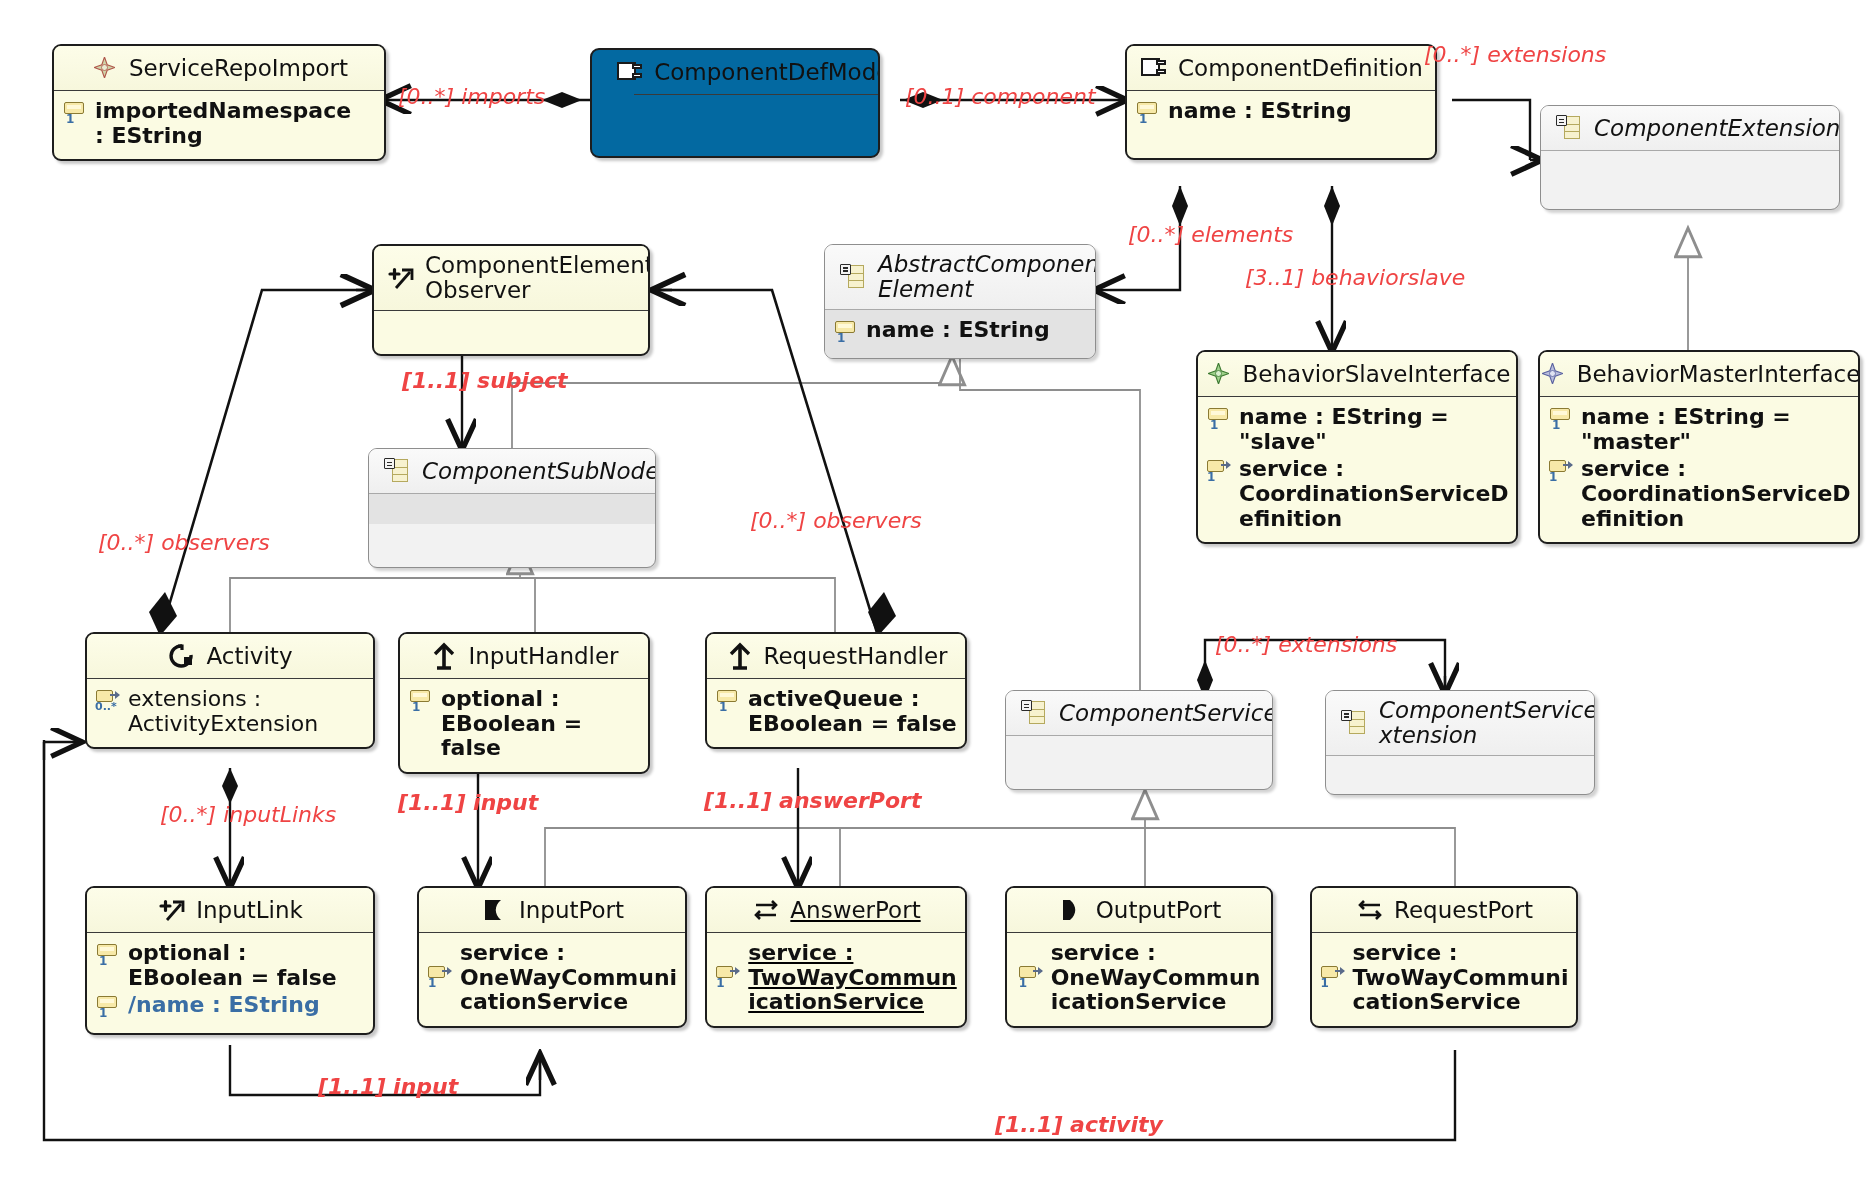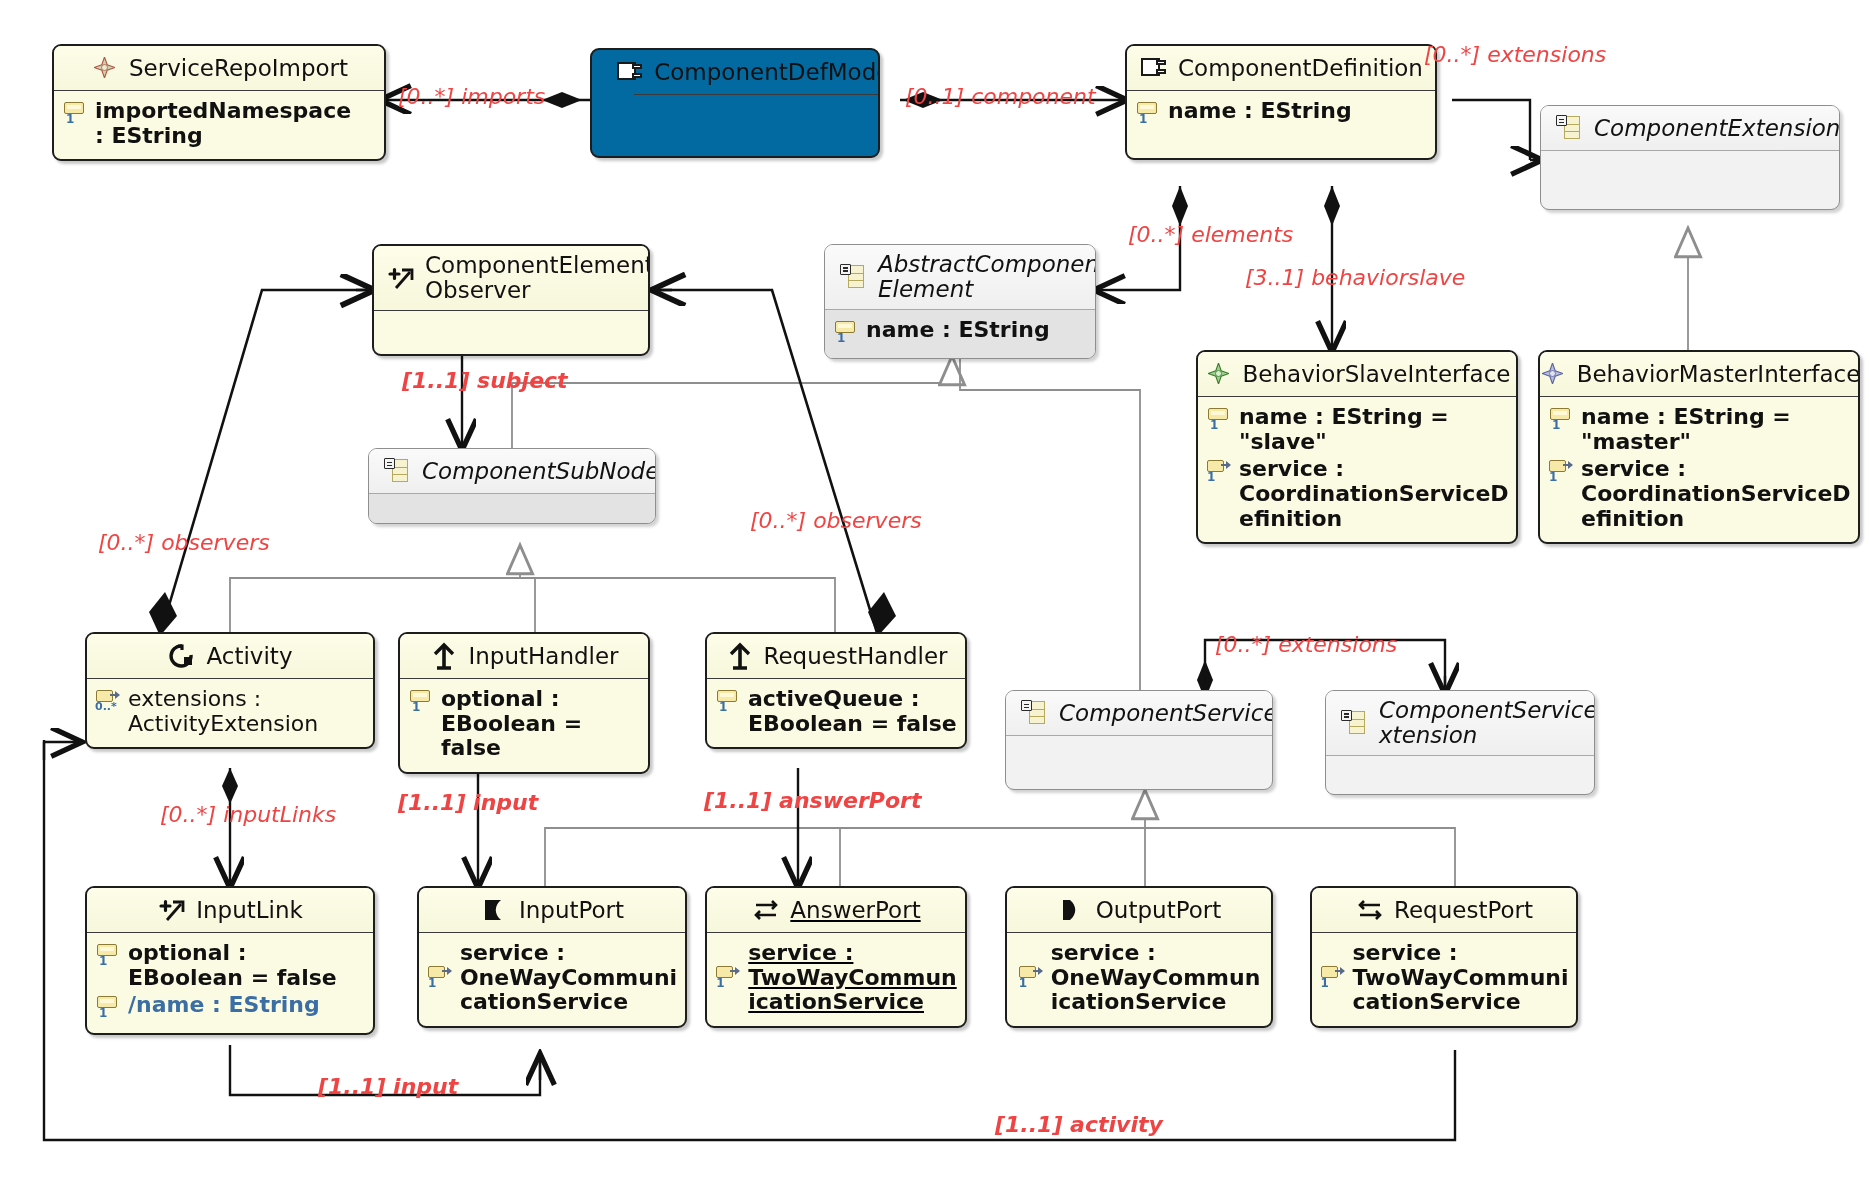--- a/index.html
+++ b/index.html
@@ -450,21 +450,21 @@
       </div>
       <div class="feat">
         <span class="ic ic-ref"><span class="box"></span><span class="arr"></span><span class="mult">1</span></span>
         <span class="ftxt"> service :
 CoordinationServiceD
 efinition</span>
       </div>
     </div>
   </div>
 
-  <div class="cls abstract" style="left:368px; top:448px; width:288px; height:76px;">
+  <div class="cls abstract" style="left:368px; top:448px; width:288px; height:120px;">
     <div class="hdr">
       <span class="hic hic-cls">
           <span class="sq">
             <span class="r1"></span>
             <span class="r2"></span>
           </span>
           <span class="tag"></span>
         </span>
       <span class="ttl">ComponentSubNode</span>
     </div>

